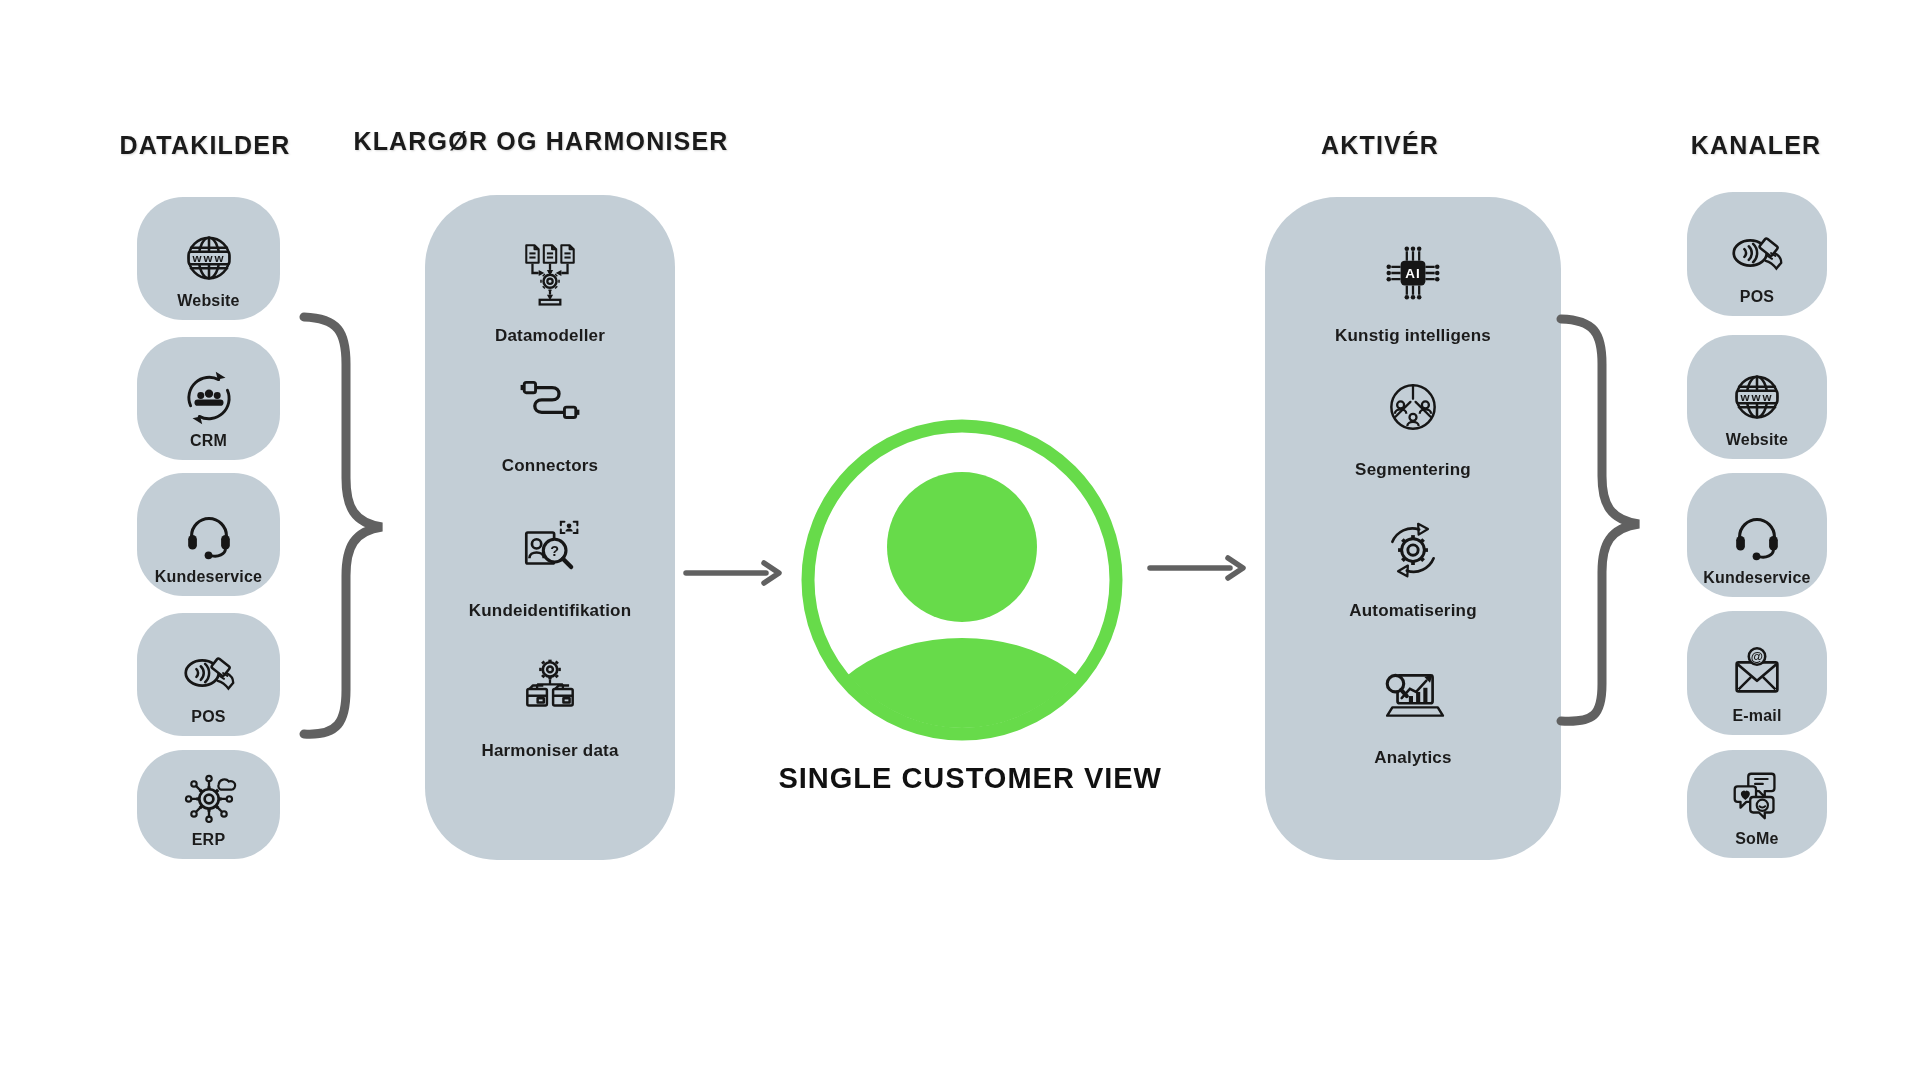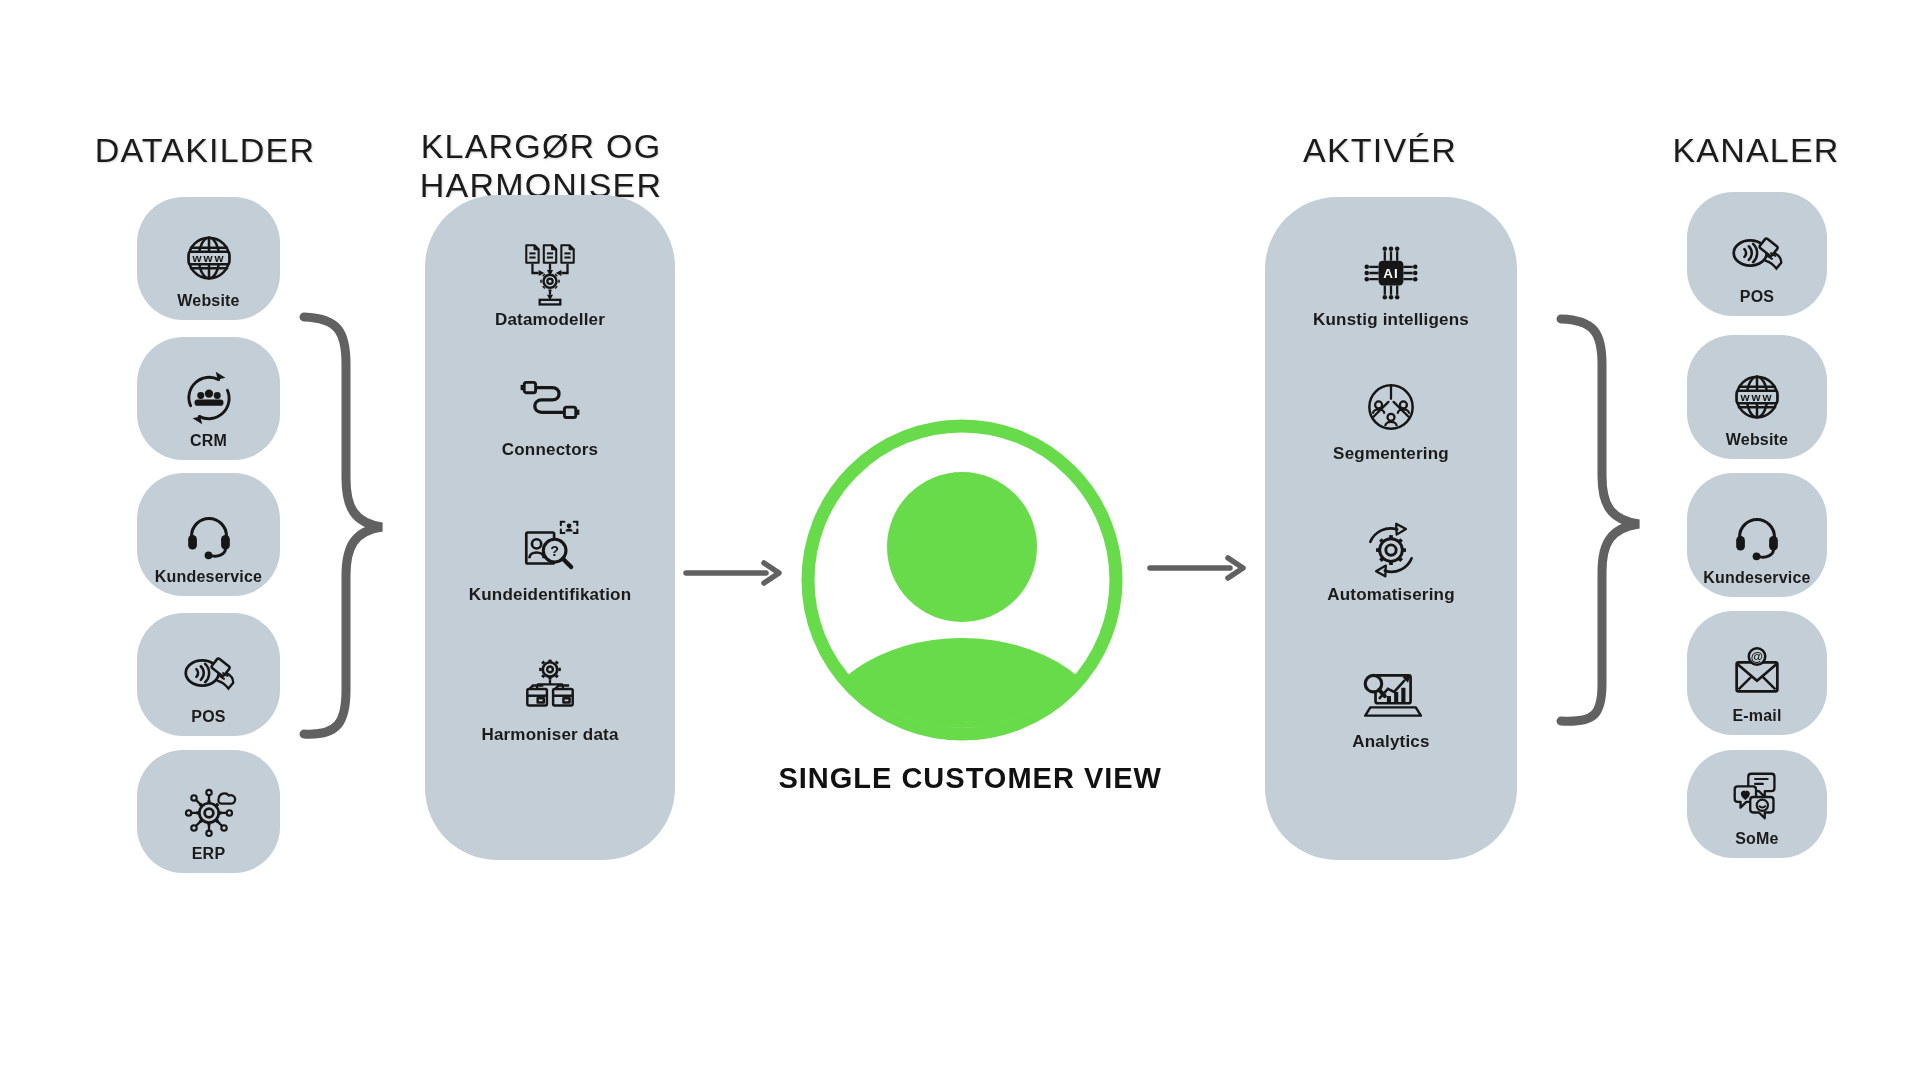--- a/index.html
+++ b/index.html
@@ -1,30 +1,30 @@
 <!DOCTYPE html>
 <html style="--panel: #c3ced6; --green: #67db4a; --text: #1b1b1b; --line: #616161;"><head>
 <meta charset="utf-8">
 <style>
   :root{
     --panel:#c3ced6; --green:#67db4a; --text:#1b1b1b; --line:#616161; --ink:#161616;
   }
   *{margin:0;padding:0;box-sizing:border-box;}
   body{background:#fff;font-family:"Liberation Sans",sans-serif;}
   .canvas{position:relative;width:1920px;height:1080px;background:#fff;overflow:hidden;}
-  .hdr{position:absolute;width:400px;text-align:center;font-weight:400;font-size:34px;
+  .hdr{position:absolute;width:400px;text-align:center;font-weight:700;font-size:25px;
        letter-spacing:1.2px;color:var(--text);text-shadow:1px 1px 2px rgba(120,120,120,.28);}
   .tile{position:absolute;background:var(--panel);border-radius:46px;display:flex;
         flex-direction:column;align-items:center;justify-content:flex-end;padding-bottom:10px;}
   .tile .ticon{width:62px;height:62px;margin-bottom:3px;}
   .tile-label{font-weight:700;font-size:16px;color:var(--text);letter-spacing:.2px;}
   .panel{position:absolute;background:var(--panel);border-radius:72px;}
   .pitem{position:absolute;left:0;right:0;display:flex;flex-direction:column;align-items:center;}
   .pitem .picon{width:66px;height:66px;}
-  .pitem-label{font-weight:700;font-size:17px;color:var(--text);margin-top:4px;letter-spacing:.2px;}
+  .pitem-label{font-weight:700;font-size:17px;color:var(--text);margin-top:20px;letter-spacing:.2px;}
   .overlay{position:absolute;inset:0;width:1920px;height:1080px;pointer-events:none;}
   .avatar{position:absolute;left:795px;top:413px;width:334px;height:334px;}
   .scv-title{position:absolute;left:762px;top:762px;width:400px;text-align:right;
              font-weight:700;font-size:29px;letter-spacing:1px;color:#111;}
   svg text{font-family:"Liberation Sans",sans-serif;}
 </style>
 </head>
 <body>
 
 <svg width="0" height="0" style="position:absolute" aria-hidden="true">
@@ -318,21 +318,21 @@
         <use href="#ic-headset"></use>
       </svg>
     <div class="tile-label">Kundeservice</div>
   </div>
   <div class="tile" style="left:137px;top:613px;width:143px;height:123px">
     <svg class="ticon">
         <use href="#ic-pos"></use>
       </svg>
     <div class="tile-label">POS</div>
   </div>
-  <div class="tile" style="left:137px;top:750px;width:143px;height:123px">
+  <div class="tile" style="left:137px;top:750px;width:143px;height:109px">
     <svg class="ticon">
         <use href="#ic-erp"></use>
       </svg>
     <div class="tile-label">ERP</div>
   </div>
 
   <div class="panel" style="left:425px;top:195px;width:250px;height:665px">
     <div class="pitem" style="top:45px">
       <svg class="picon">
           <use href="#ic-datamodel"></use>
@@ -352,21 +352,21 @@
       <div class="pitem-label">Connectors</div>
     </div>
     <div class="pitem" style="top:460px">
       <svg class="picon">
           <use href="#ic-harmoniser"></use>
         </svg>
       <div class="pitem-label">Harmoniser data</div>
     </div>
   </div>
 
-  <div class="panel" style="left:1265px;top:197px;width:252px;height:663px">
+  <div class="panel" style="left:1265px;top:197px;width:296px;height:663px">
     <div class="pitem" style="top:43px">
       <svg class="picon">
           <use href="#ic-ai"></use>
         </svg>
       <div class="pitem-label">Kunstig intelligens</div>
     </div>
     <div class="pitem" style="top:177px">
       <svg class="picon">
           <use href="#ic-segment"></use>
         </svg>

